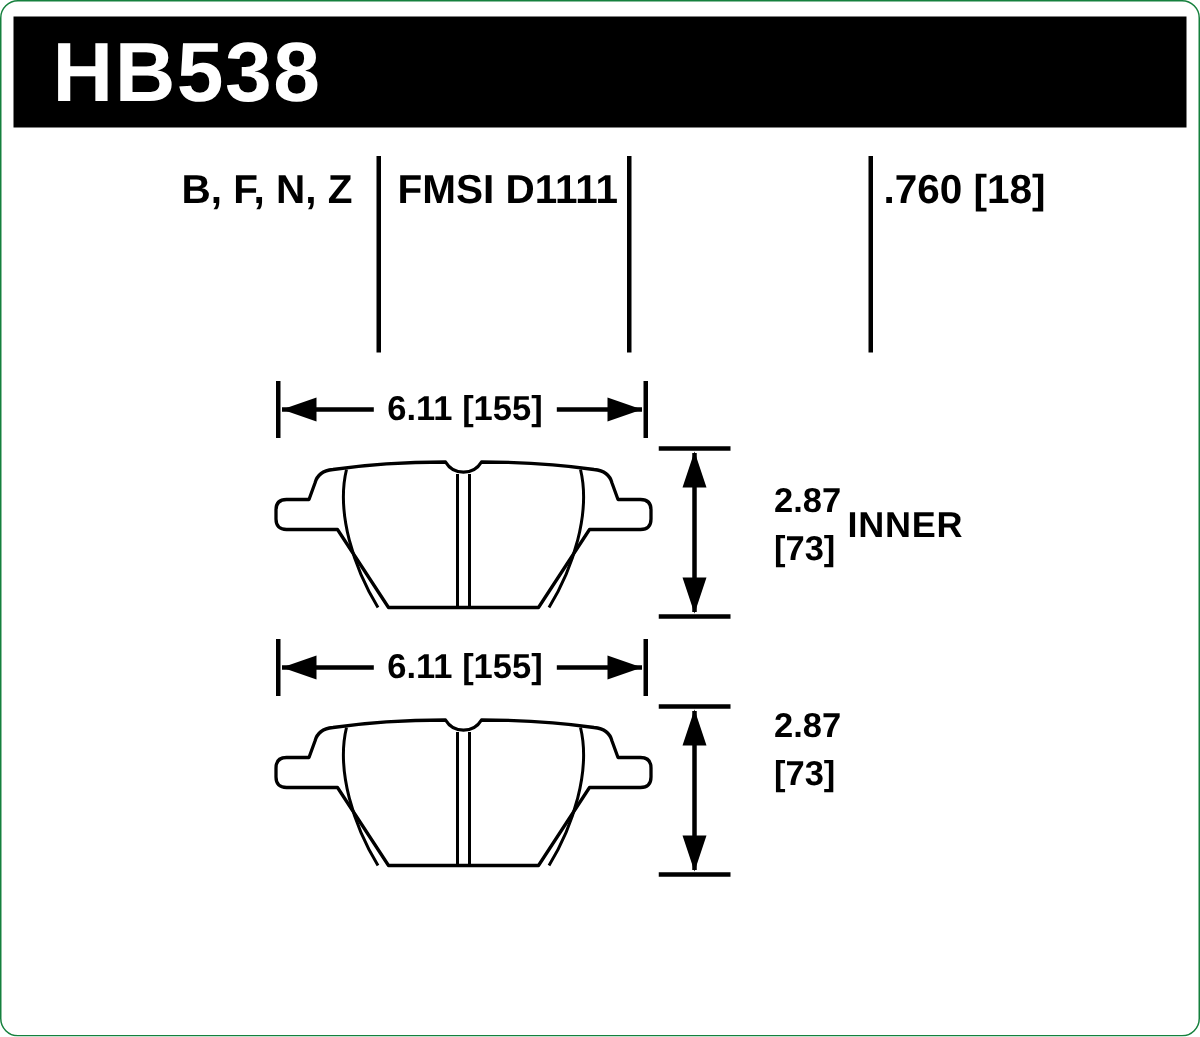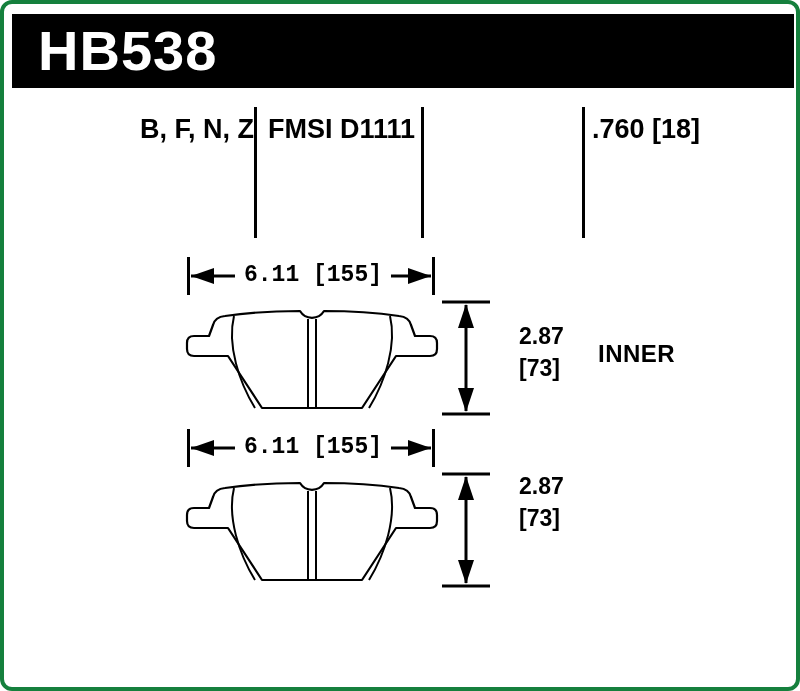--- a/index.html
+++ b/index.html
@@ -6,21 +6,21 @@
     margin: 0;
     padding: 0;
     background: #ffffff;
     font-family: "Liberation Sans", sans-serif;
   }
   #page {
     position: relative;
     width: 800px;
     height: 691px;
     background: #ffffff;
-    border: 4px solid #15803d;
+    border: 1px solid #15803d;
     border-radius: 12px;
     box-sizing: border-box;
     overflow: hidden;
   }
   .abs { position: absolute; }
   .bar {
     background: #000000;
     left: 8px;
     width: 782px;
   }
@@ -48,21 +48,20 @@
   }
   .dim-label {
     font-size: 23px;
     font-weight: bold;
     color: #000000;
     white-space: nowrap;
   }
   .width-dim {
     width: 252px;
     height: 38px;
-    font-family: Liberation Mono, monospace;
   }
   .width-dim .dim-label {
     position: absolute;
     left: 50%;
     top: 19px;
     transform: translate(-50%, -52%);
     background: #ffffff;
     padding: 0 9px;
   }
   .height-text {
@@ -93,21 +92,21 @@
 </style>
 </head>
 <body>
 
 <div id="page">
 
   <div id="part-bar" class="abs bar">
     <div id="part-number">HB538</div>
   </div>
 
-  <div class="abs spec-text" style="left:136px;text-align:center;">B, F, N, Z</div>
+  <div class="abs spec-text" style="left:120px;text-align:center;">B, F, N, Z</div>
   <div class="abs vline" style="left:250px;"></div>
   <div class="abs spec-text" style="left:264px;">FMSI D1111</div>
   <div class="abs vline" style="left:417px;"></div>
   <div class="abs vline" style="left:578px;"></div>
   <div class="abs spec-text" style="left:588px;">.760 [18]</div>
 
   <div class="abs width-dim" style="left:183px; top:253px;">
     <svg width="248" height="38" viewBox="0 0 248 38">
       <line x1="1.5" y1="0" x2="1.5" y2="38" stroke="#000" stroke-width="3"></line>
       <line x1="246.5" y1="0" x2="246.5" y2="38" stroke="#000" stroke-width="3"></line>
@@ -131,21 +130,21 @@
     <line x1="24" y1="5" x2="24" y2="111" stroke="#000" stroke-width="3"></line>
     <polygon points="24,4 16,28 32,28" fill="#000"></polygon>
     <polygon points="24,112 16,88 32,88" fill="#000"></polygon>
   </svg>
 
   <div class="abs height-text" style="left:498px; top:316px;">
     <div>2.87</div>
     <div>[73]</div>
   </div>
 
-  <div class="abs pos-label" style="left:594px; top:336px;">INNER</div>
+  <div class="abs pos-label" style="left:564px; top:336px;">INNER</div>
 
   <div class="abs width-dim" style="left:183px; top:425px;">
     <svg width="248" height="38" viewBox="0 0 248 38">
       <line x1="1.5" y1="0" x2="1.5" y2="38" stroke="#000" stroke-width="3"></line>
       <line x1="246.5" y1="0" x2="246.5" y2="38" stroke="#000" stroke-width="3"></line>
       <line x1="4" y1="19" x2="244" y2="19" stroke="#000" stroke-width="3"></line>
       <polygon points="4,19 27,11 27,27" fill="#000"></polygon>
       <polygon points="244,19 221,11 221,27" fill="#000"></polygon>
     </svg>
     <span class="dim-label">6.11 [155]</span>

